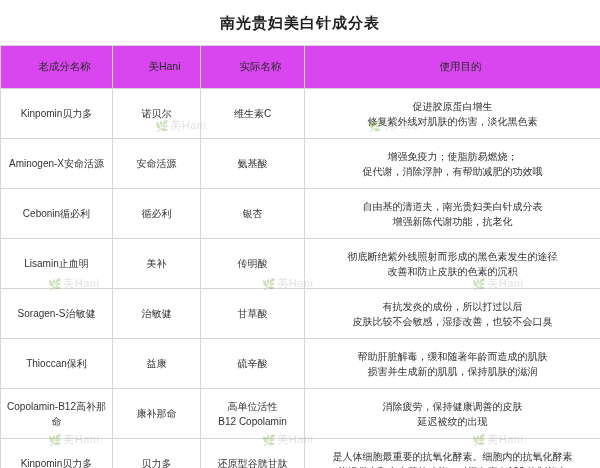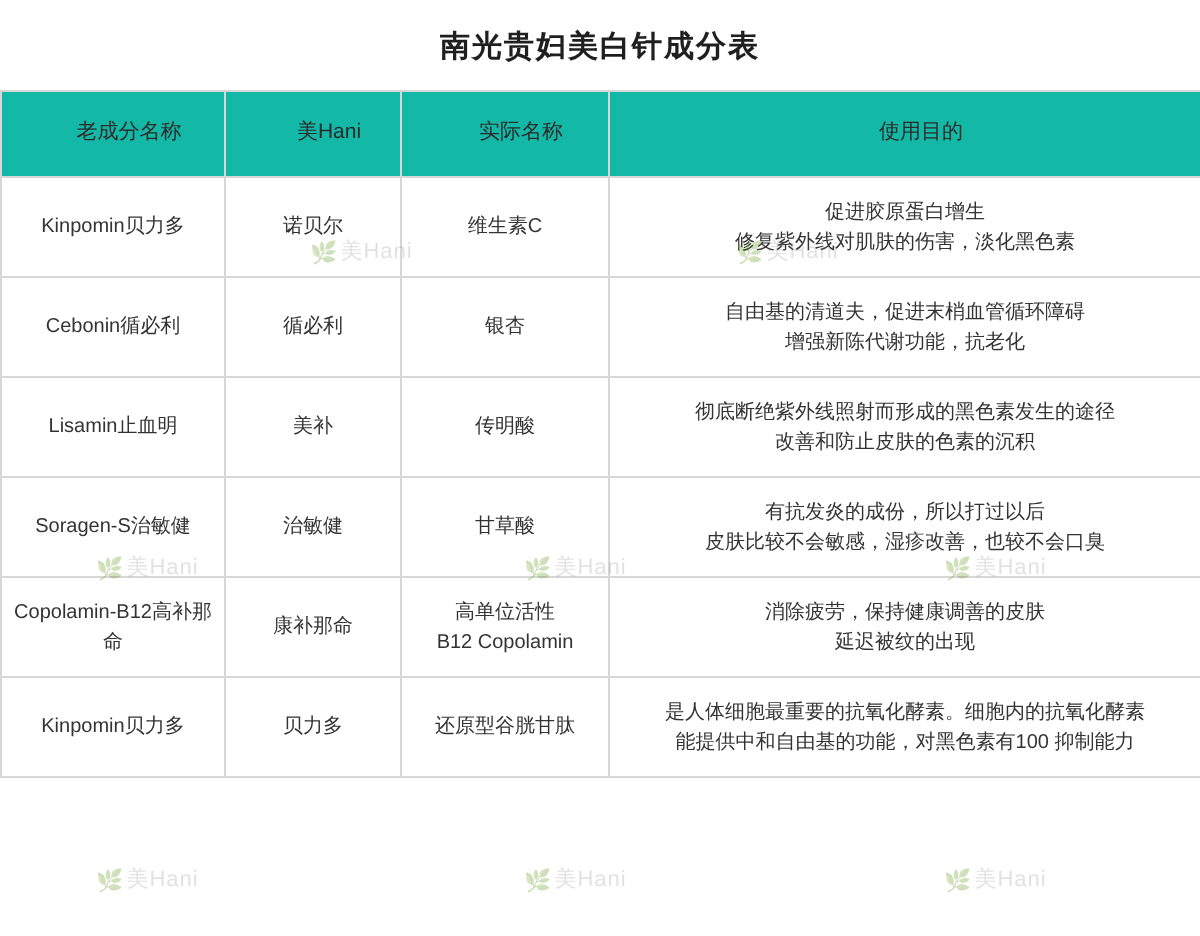--- a/index.html
+++ b/index.html
@@ -43,21 +43,21 @@
   table.grid th, table.grid td {
     border: 1px solid #d7d7d7;
     text-align: center;
     vertical-align: middle;
     font-size: 10px;
     line-height: 1.5;
     padding: 6px 4px;
     color: #333333;
   }
   table.grid thead th {
-    background: #14b8a6;
+    background: #d946ef;
     font-weight: normal;
     font-size: 10.5px;
     color: #2b2b2b;
     height: 30px;
     padding-left: 20px;
   }
   table.grid tbody td {
     height: 37px;
   }
   td.c-old, td.c-new, td.c-real {
@@ -126,27 +126,38 @@
         <td class="c-new">诺贝尔</td>
         <td class="c-real">
             <span class="use-line">维生素C</span>
           </td>
         <td class="c-use">
           <span class="use-line">促进胶原蛋白增生</span>
           <span class="use-line">修复紫外线对肌肤的伤害，淡化黑色素</span>
         </td>
       </tr>
       <tr>
+        <td class="c-old">Aminogen-X安命活源</td>
+        <td class="c-new">安命活源</td>
+        <td class="c-real">
+            <span class="use-line">氨基酸</span>
+          </td>
+        <td class="c-use">
+          <span class="use-line">增强免疫力；使脂肪易燃烧；</span>
+          <span class="use-line">促代谢，消除浮肿，有帮助减肥的功效哦</span>
+        </td>
+      </tr>
+      <tr>
         <td class="c-old">Cebonin循必利</td>
         <td class="c-new">循必利</td>
         <td class="c-real">
             <span class="use-line">银杏</span>
           </td>
         <td class="c-use">
-          <span class="use-line">自由基的清道夫，促进末梢血管循环障碍</span>
+          <span class="use-line">自由基的清道夫，南光贵妇美白针成分表</span>
           <span class="use-line">增强新陈代谢功能，抗老化</span>
         </td>
       </tr>
       <tr>
         <td class="c-old">Lisamin止血明</td>
         <td class="c-new">美补</td>
         <td class="c-real">
             <span class="use-line">传明酸</span>
           </td>
         <td class="c-use">
@@ -156,20 +167,31 @@
       </tr>
       <tr>
         <td class="c-old">Soragen-S治敏健</td>
         <td class="c-new">治敏健</td>
         <td class="c-real">
             <span class="use-line">甘草酸</span>
           </td>
         <td class="c-use">
           <span class="use-line">有抗发炎的成份，所以打过以后</span>
           <span class="use-line">皮肤比较不会敏感，湿疹改善，也较不会口臭</span>
+        </td>
+      </tr>
+      <tr>
+        <td class="c-old">Thioccan保利</td>
+        <td class="c-new">益康</td>
+        <td class="c-real">
+            <span class="use-line">硫辛酸</span>
+          </td>
+        <td class="c-use">
+          <span class="use-line">帮助肝脏解毒，缓和随著年龄而造成的肌肤</span>
+          <span class="use-line">损害并生成新的肌肌，保持肌肤的滋润</span>
         </td>
       </tr>
       <tr>
         <td class="c-old">Copolamin-B12高补那命</td>
         <td class="c-new">康补那命</td>
         <td class="c-real">
           <span class="use-line">高单位活性</span>
           <span class="use-line">B12 Copolamin</span>
         </td>
         <td class="c-use">

